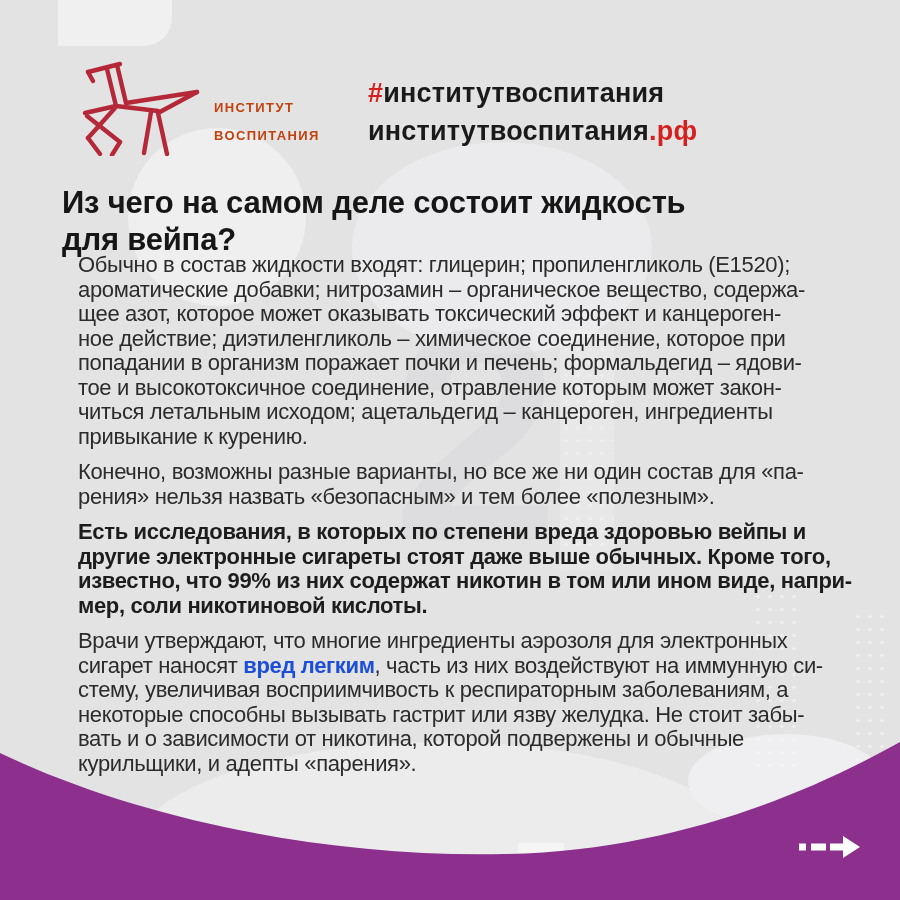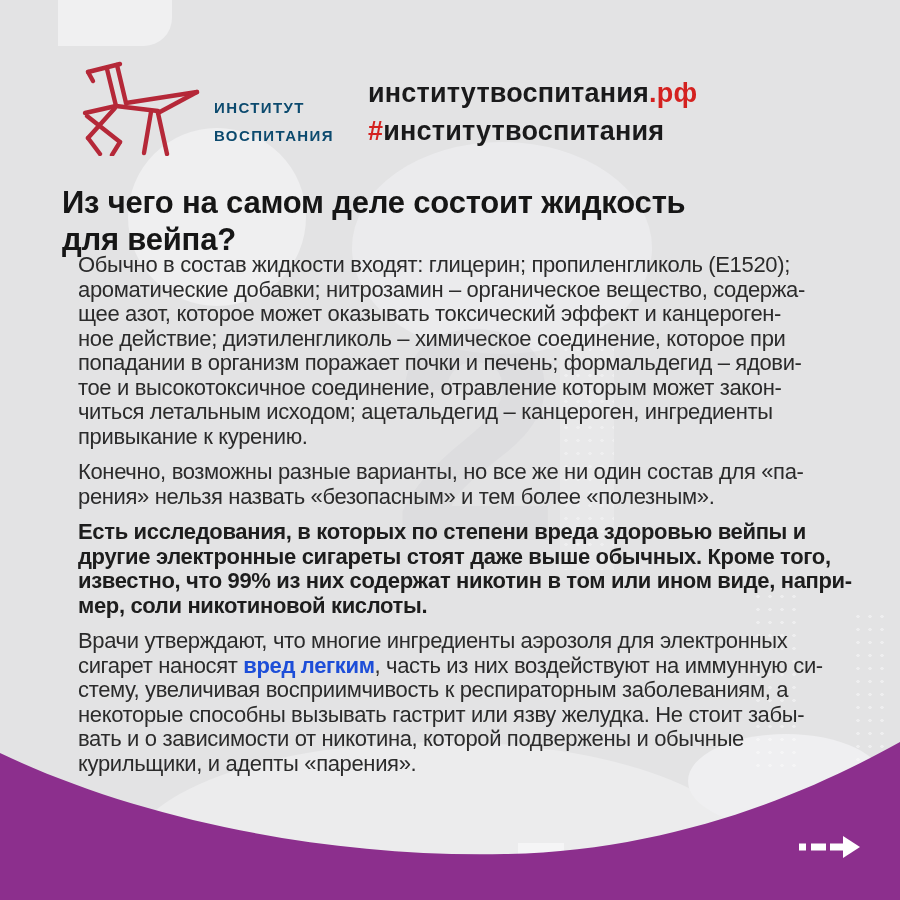--- a/index.html
+++ b/index.html
@@ -29,21 +29,21 @@
   .building.b3{left:852px; top:610px; width:38px; height:158px;}
   .white-rect{background:#f5f5f6; z-index:1;}
   .wr1{left:518px; top:843px; width:46px; height:15px;}
   .wr2{left:640px; top:840px; width:56px; height:17px;}
   
   .wave{position:absolute; left:0; bottom:0; width:900px; height:160px; z-index:2;}
   
   .logo-horse{position:absolute; left:78px; top:56px; width:126px; height:100px; z-index:3;}
   .logo-label{
     position:absolute; left:214px; top:94px; z-index:3;
-    font-size:15px; font-weight:700; letter-spacing:1.4px; color:#0c4a6e; line-height:28px;
+    font-size:13px; font-weight:700; letter-spacing:1.4px; color:#c2410c; line-height:28px;
   }
   .site-block{
     position:absolute; left:368px; top:74px; z-index:3;
     font-size:27px; font-weight:700; color:#1a1a1b; line-height:38px; letter-spacing:.2px;
   }
   .red{color:#d4211f;}
   
   .title{
     position:absolute; left:62px; top:184px; z-index:3;
     font-size:31px; font-weight:700; color:#161616; line-height:37px; letter-spacing:-.2px;
@@ -97,22 +97,22 @@
       <path d="M41,86 L33,99"></path>
       <path d="M72,56 L65,97"></path>
       <path d="M79,57 L88,98"></path>
     </g>
   </svg>
   <div class="logo-label">
     <div>ИНСТИТУТ</div>
     <div>ВОСПИТАНИЯ</div>
   </div>
   <div class="site-block">
+    <div><span class="red">#</span><span>институтвоспитания</span></div>
     <div><span>институтвоспитания</span><span class="red">.рф</span></div>
-    <div><span class="red">#</span><span>институтвоспитания</span></div>
   </div>
 
   <div class="title">
       <div>Из чего на самом деле состоит жидкость</div>
       <div>для вейпа?</div>
     </div>
 
   <div class="body-copy">
     <div class="para">
         <div>Обычно в состав жидкости входят: глицерин; пропиленгликоль (Е1520);</div>

